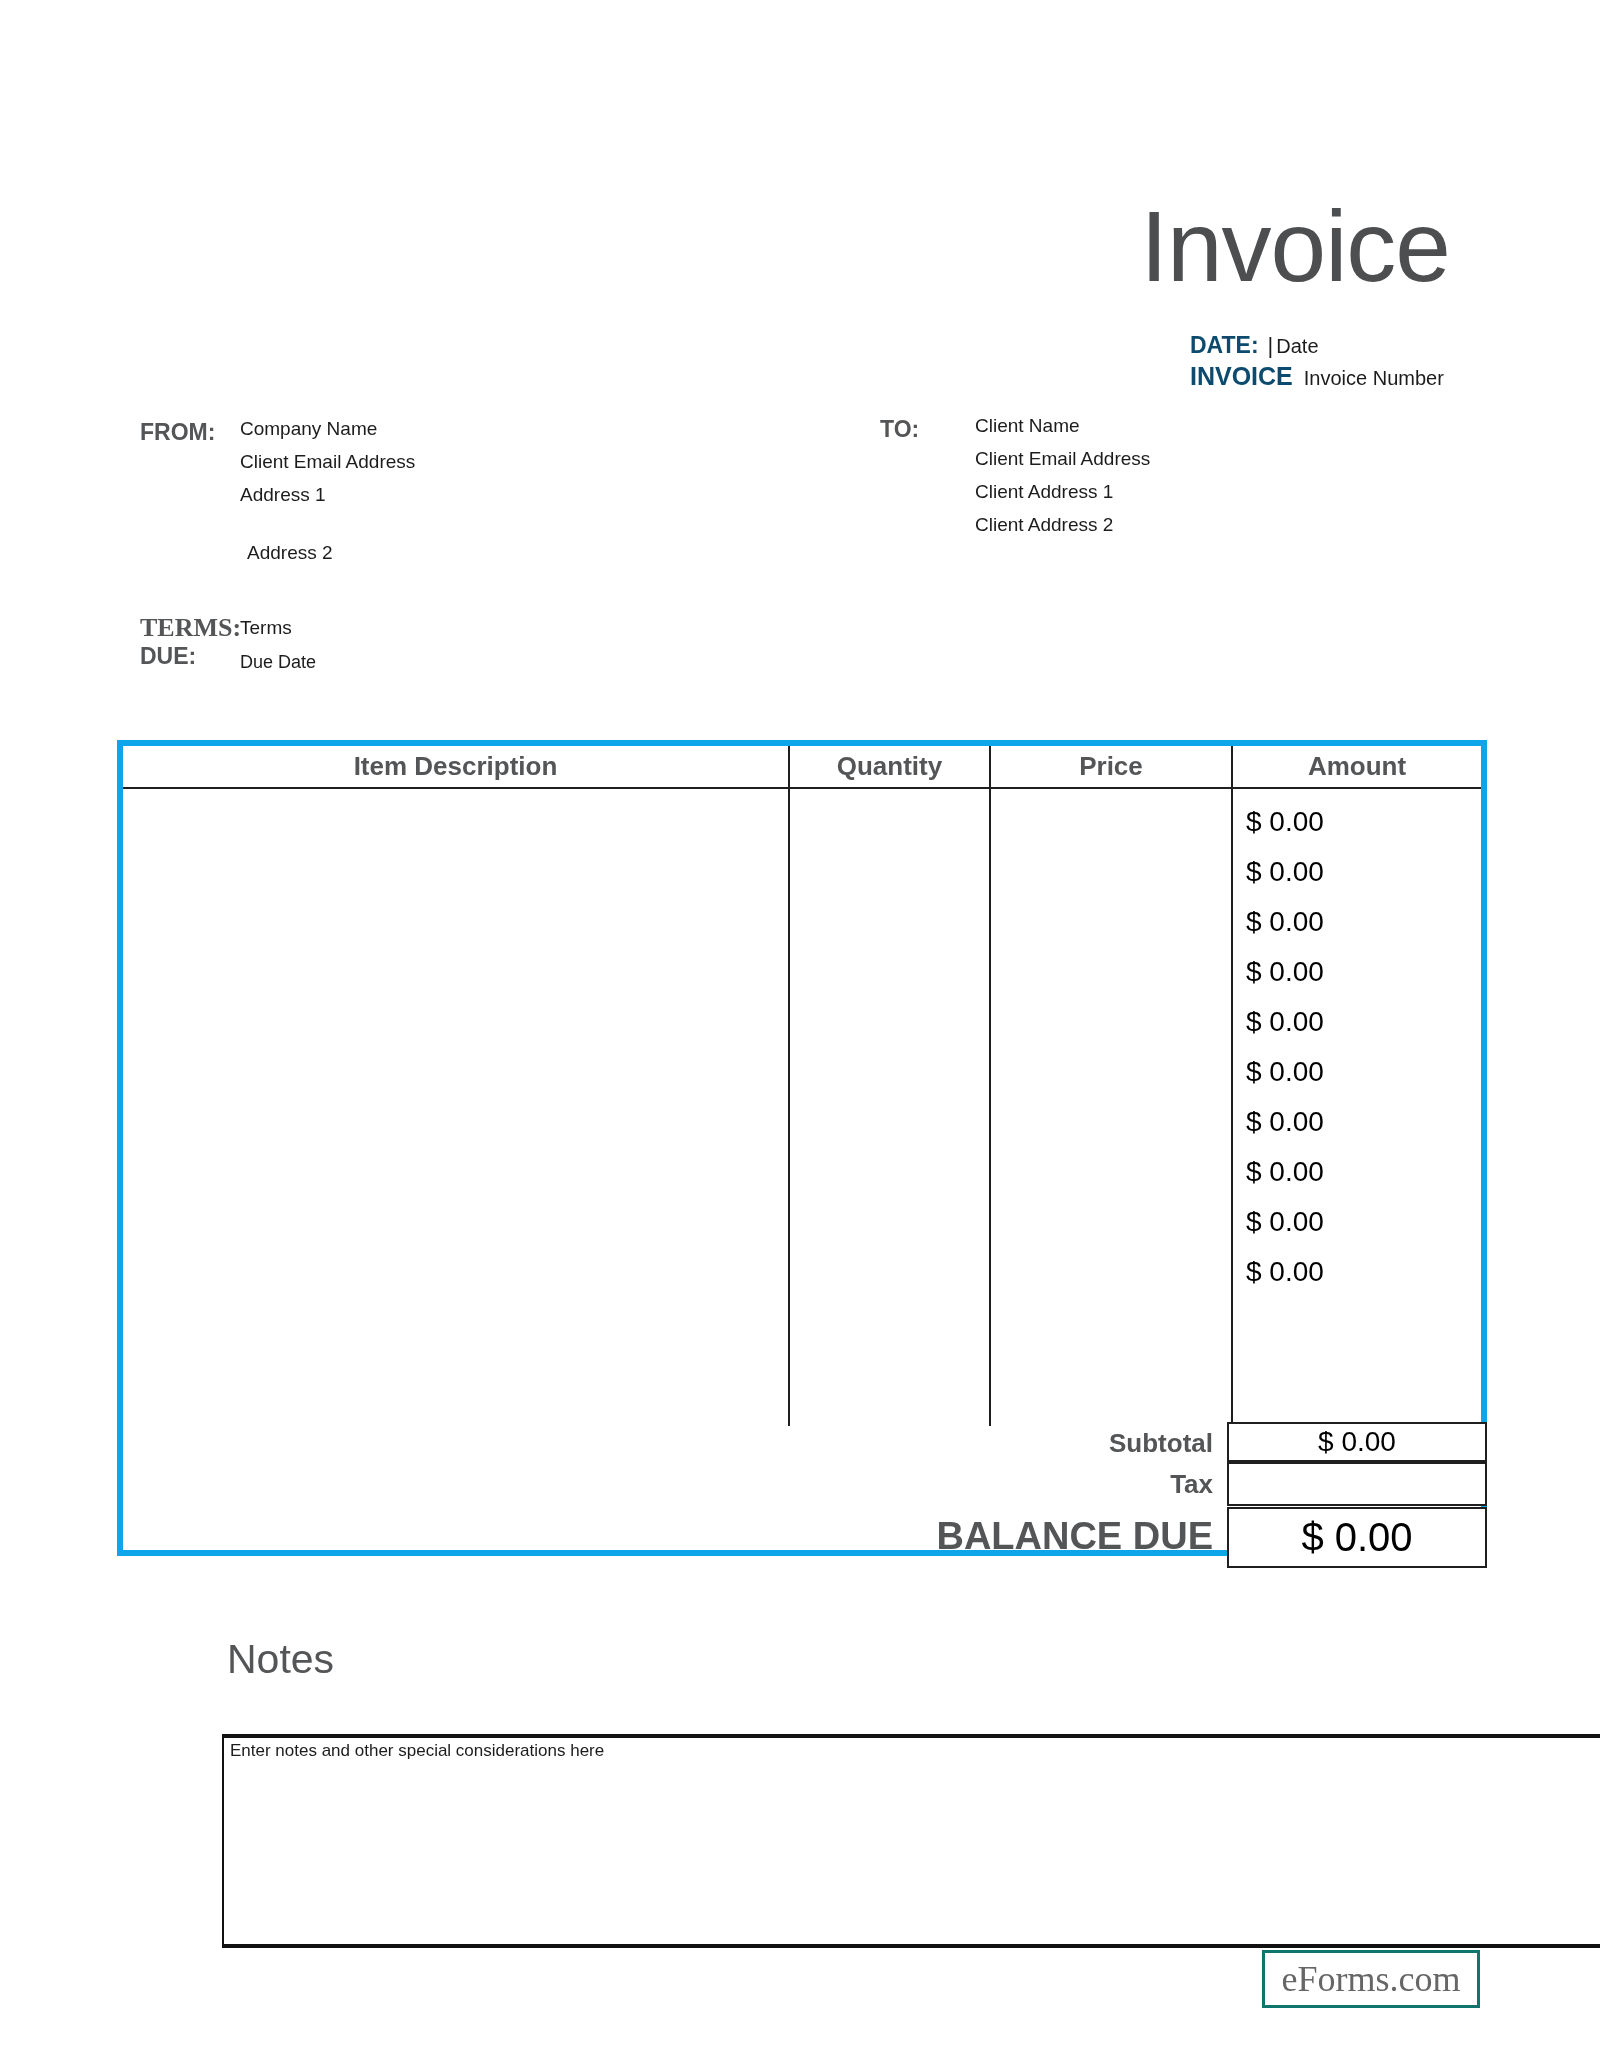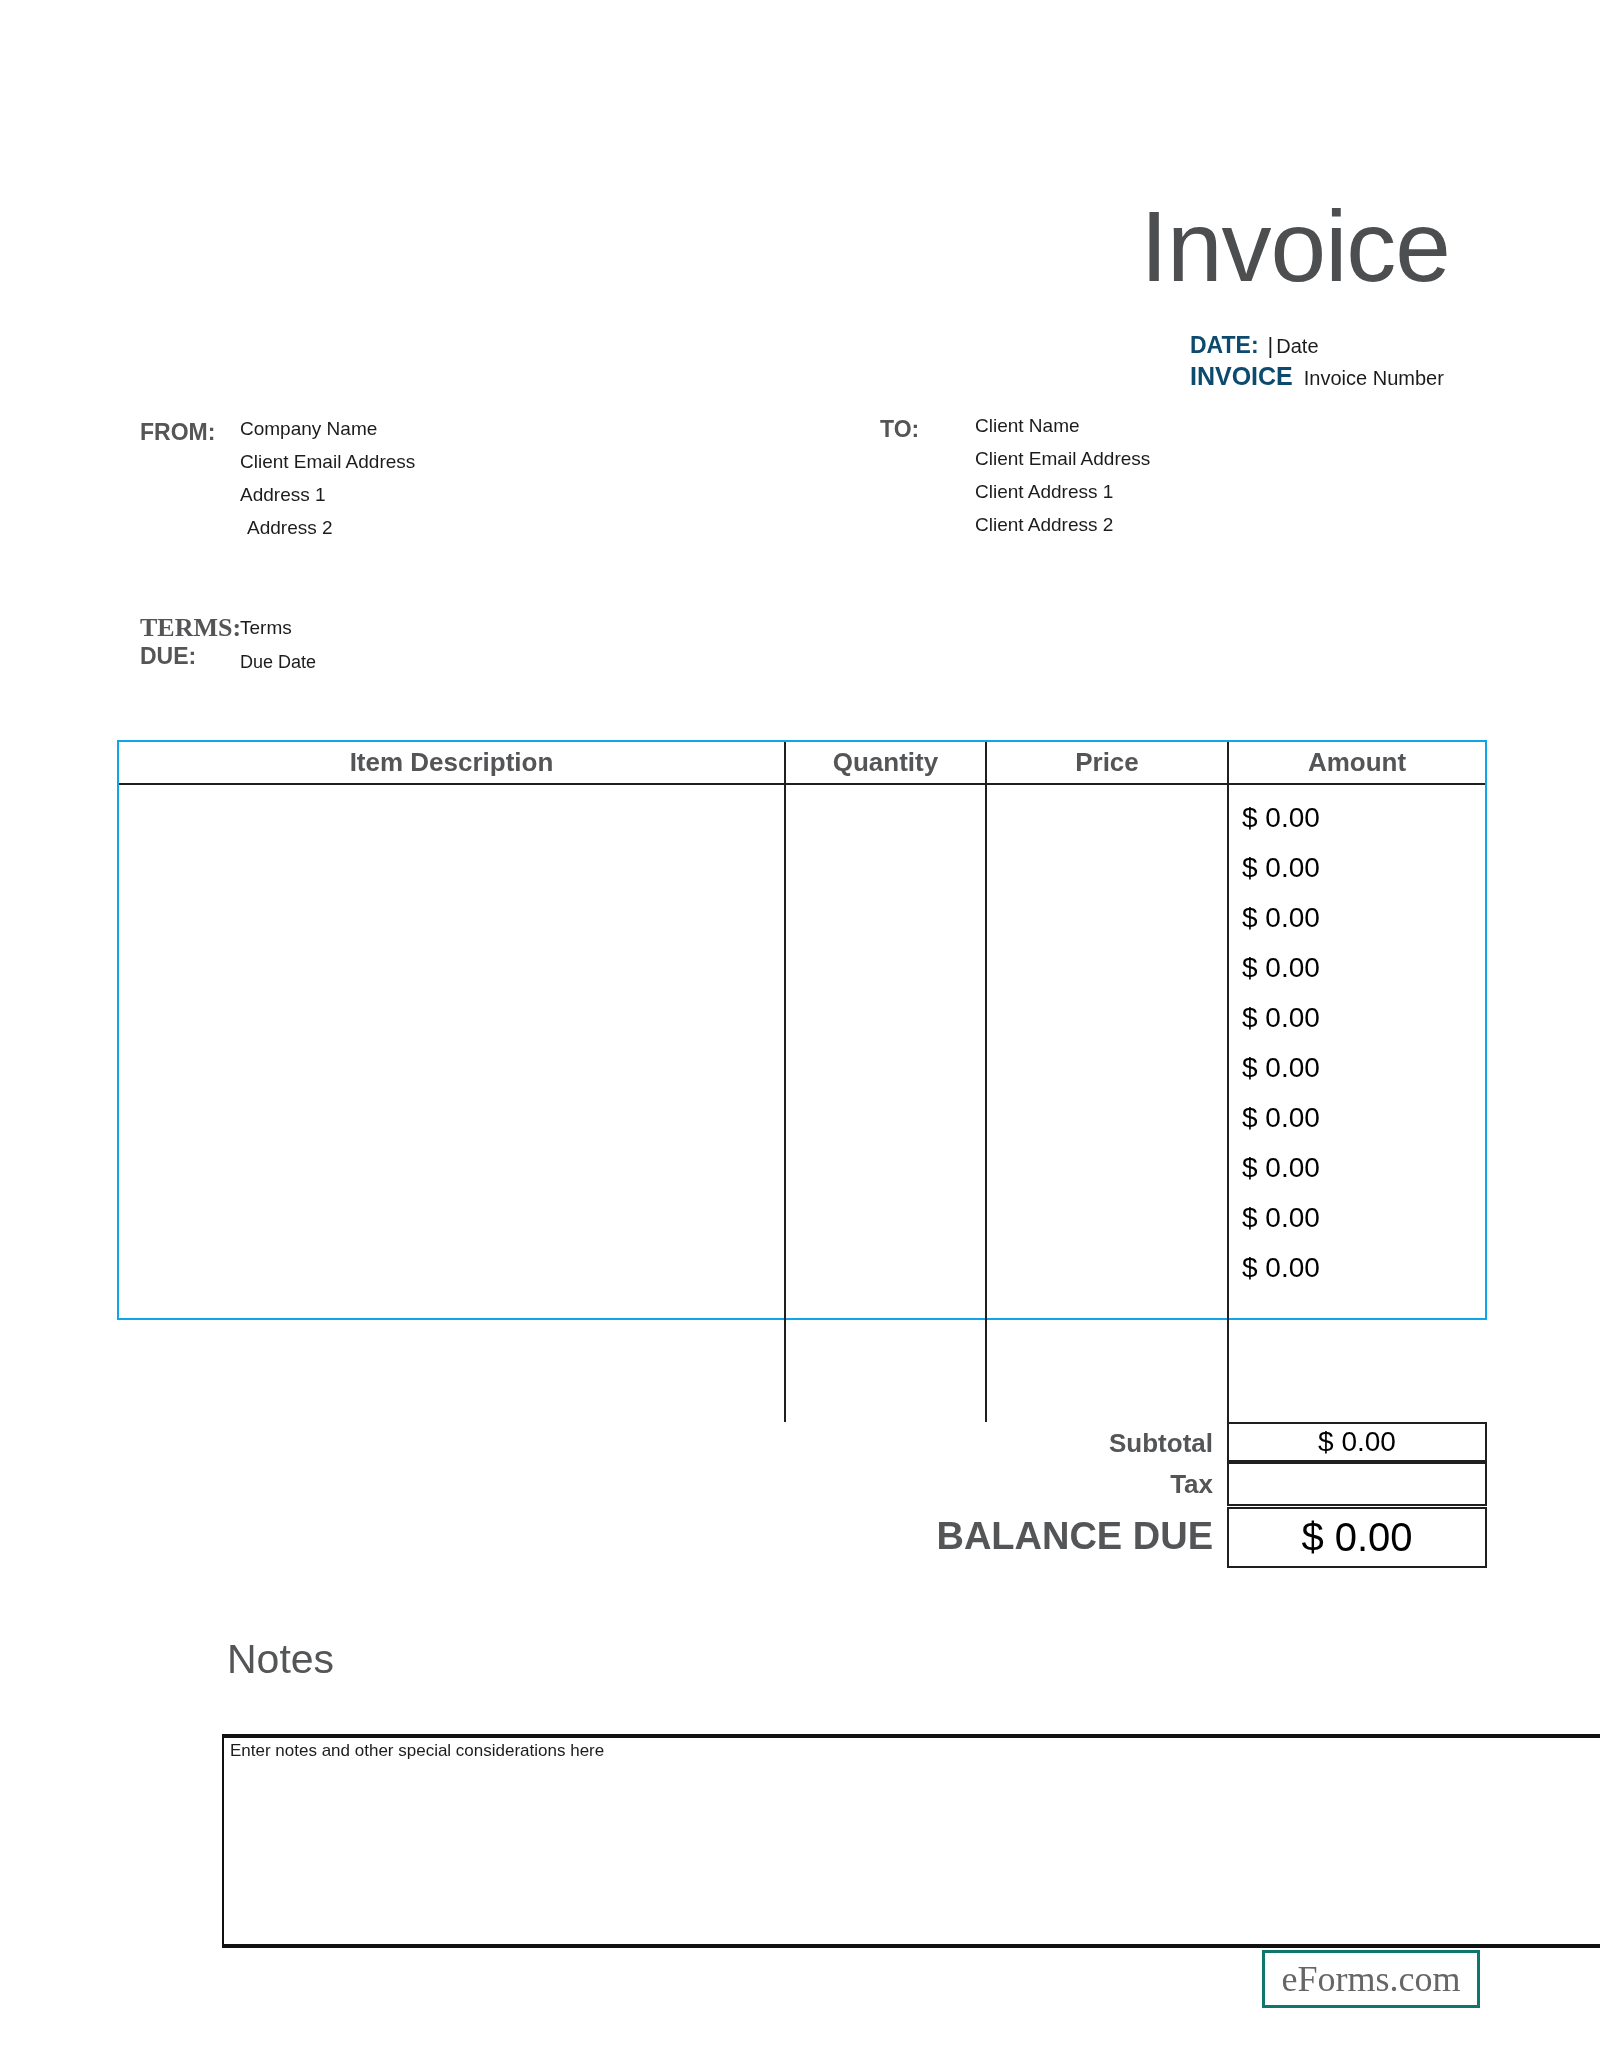--- a/index.html
+++ b/index.html
@@ -28,33 +28,33 @@
   .meta-value.inv { margin-left:11px; }
 
   
   .party-label { position:absolute; font-size:23px; font-weight:bold; color:#545557; }
   .from-label { left:140px; top:419px; }
   .to-label   { left:880px; top:416px; }
   .party-lines { position:absolute; }
   .from-lines { left:240px; top:412px; }
   .to-lines   { left:975px; top:409px; }
   .party-line { height:33px; display:flex; align-items:center; font-size:19px; color:#1c1c1c; white-space:nowrap; }
-  .party-line.indent { padding-left:7px; }
+  .party-line.indent { padding-left:7px;margin-top:25px; }
 
   
   .terms-label { position:absolute; left:140px; top:613px; font-size:26px; font-weight:bold; color:#545557;font-family:Liberation Serif, serif; }
   .due-label   { position:absolute; left:140px; top:643px; font-size:23px; font-weight:bold; color:#545557; }
   .terms-value { position:absolute; left:240px; top:617px; font-size:19px; color:#1c1c1c; }
   .due-value   { position:absolute; left:240px; top:652px; font-size:18px; color:#1c1c1c; }
 
   
   .items-table {
     position:absolute; left:117px; top:740px;
-    width:1370px; height:580px;
-    border:2px solid #0ea5e9;
+    width:1370px; height:816px;
+    border:6px solid #0ea5e9;
     box-sizing:border-box;
     background:#fff;
   }
   .items-header {
     display:grid; grid-template-columns:667px 201px 242px 1fr;
     height:43px; border-bottom:2px solid #1f1f1f; box-sizing:border-box;
   }
   .header-cell {
     display:flex; align-items:center; justify-content:center;
     font-size:26px; font-weight:bold; color:#545557;

